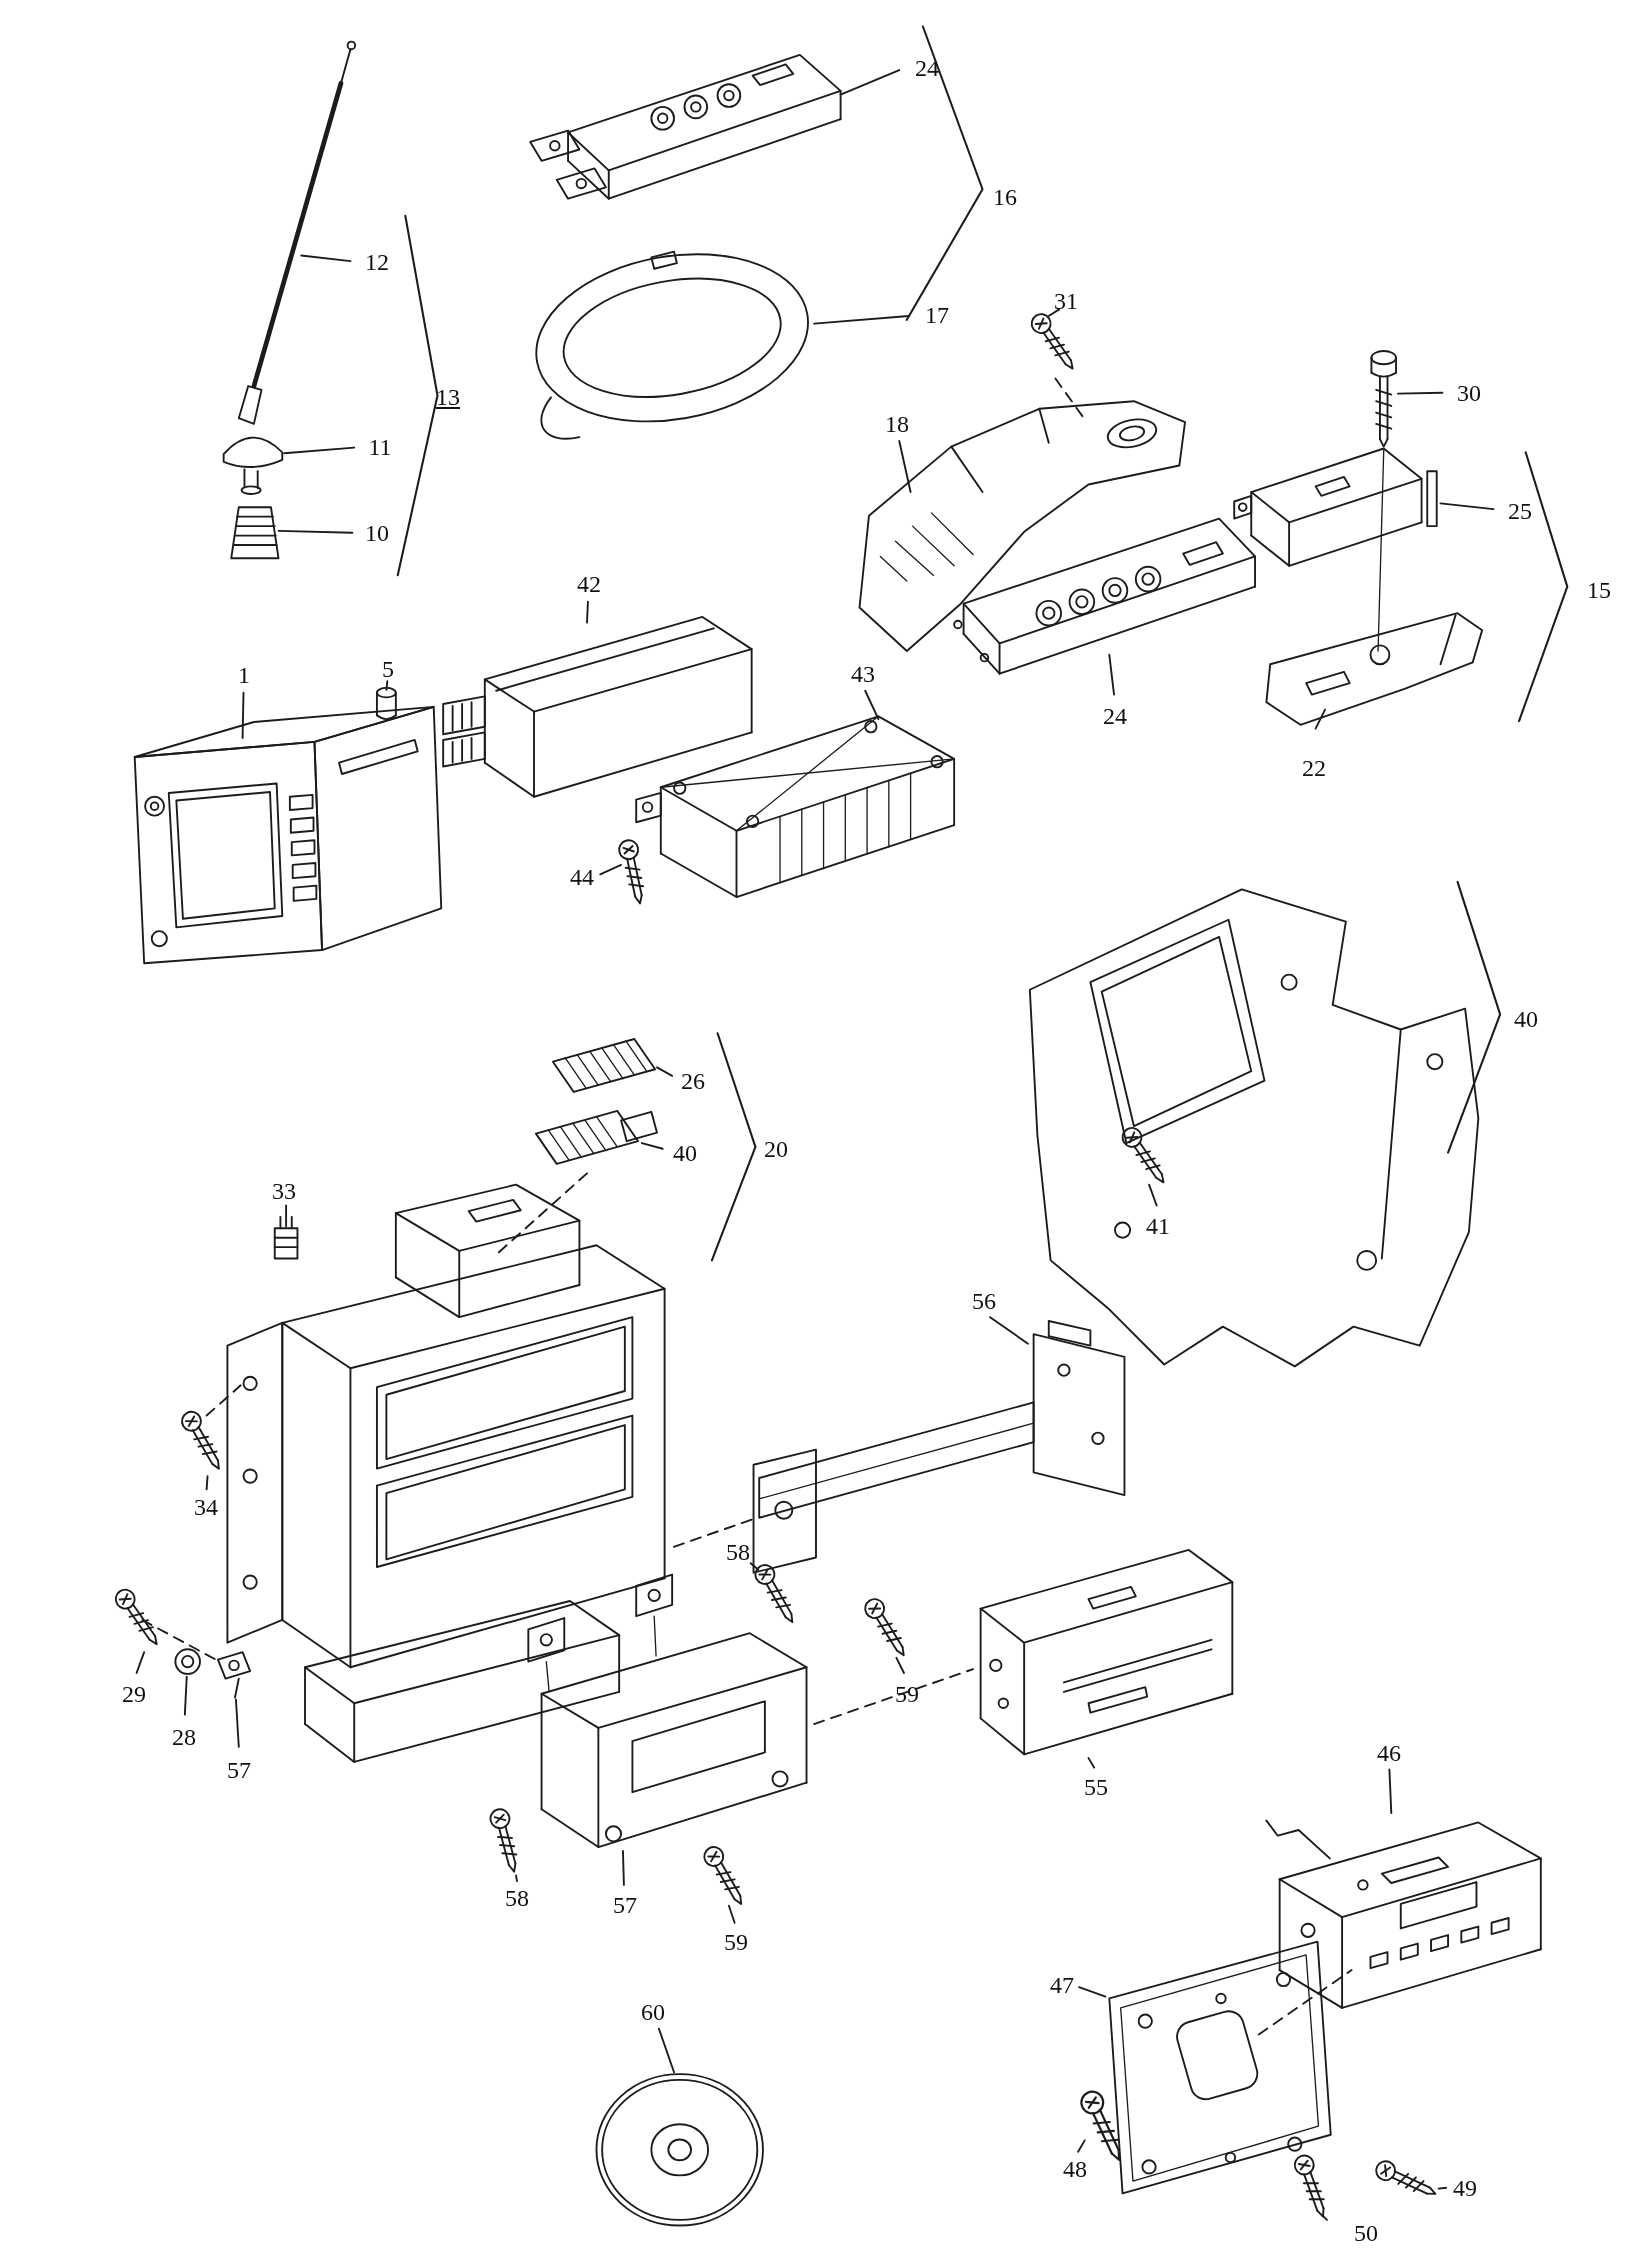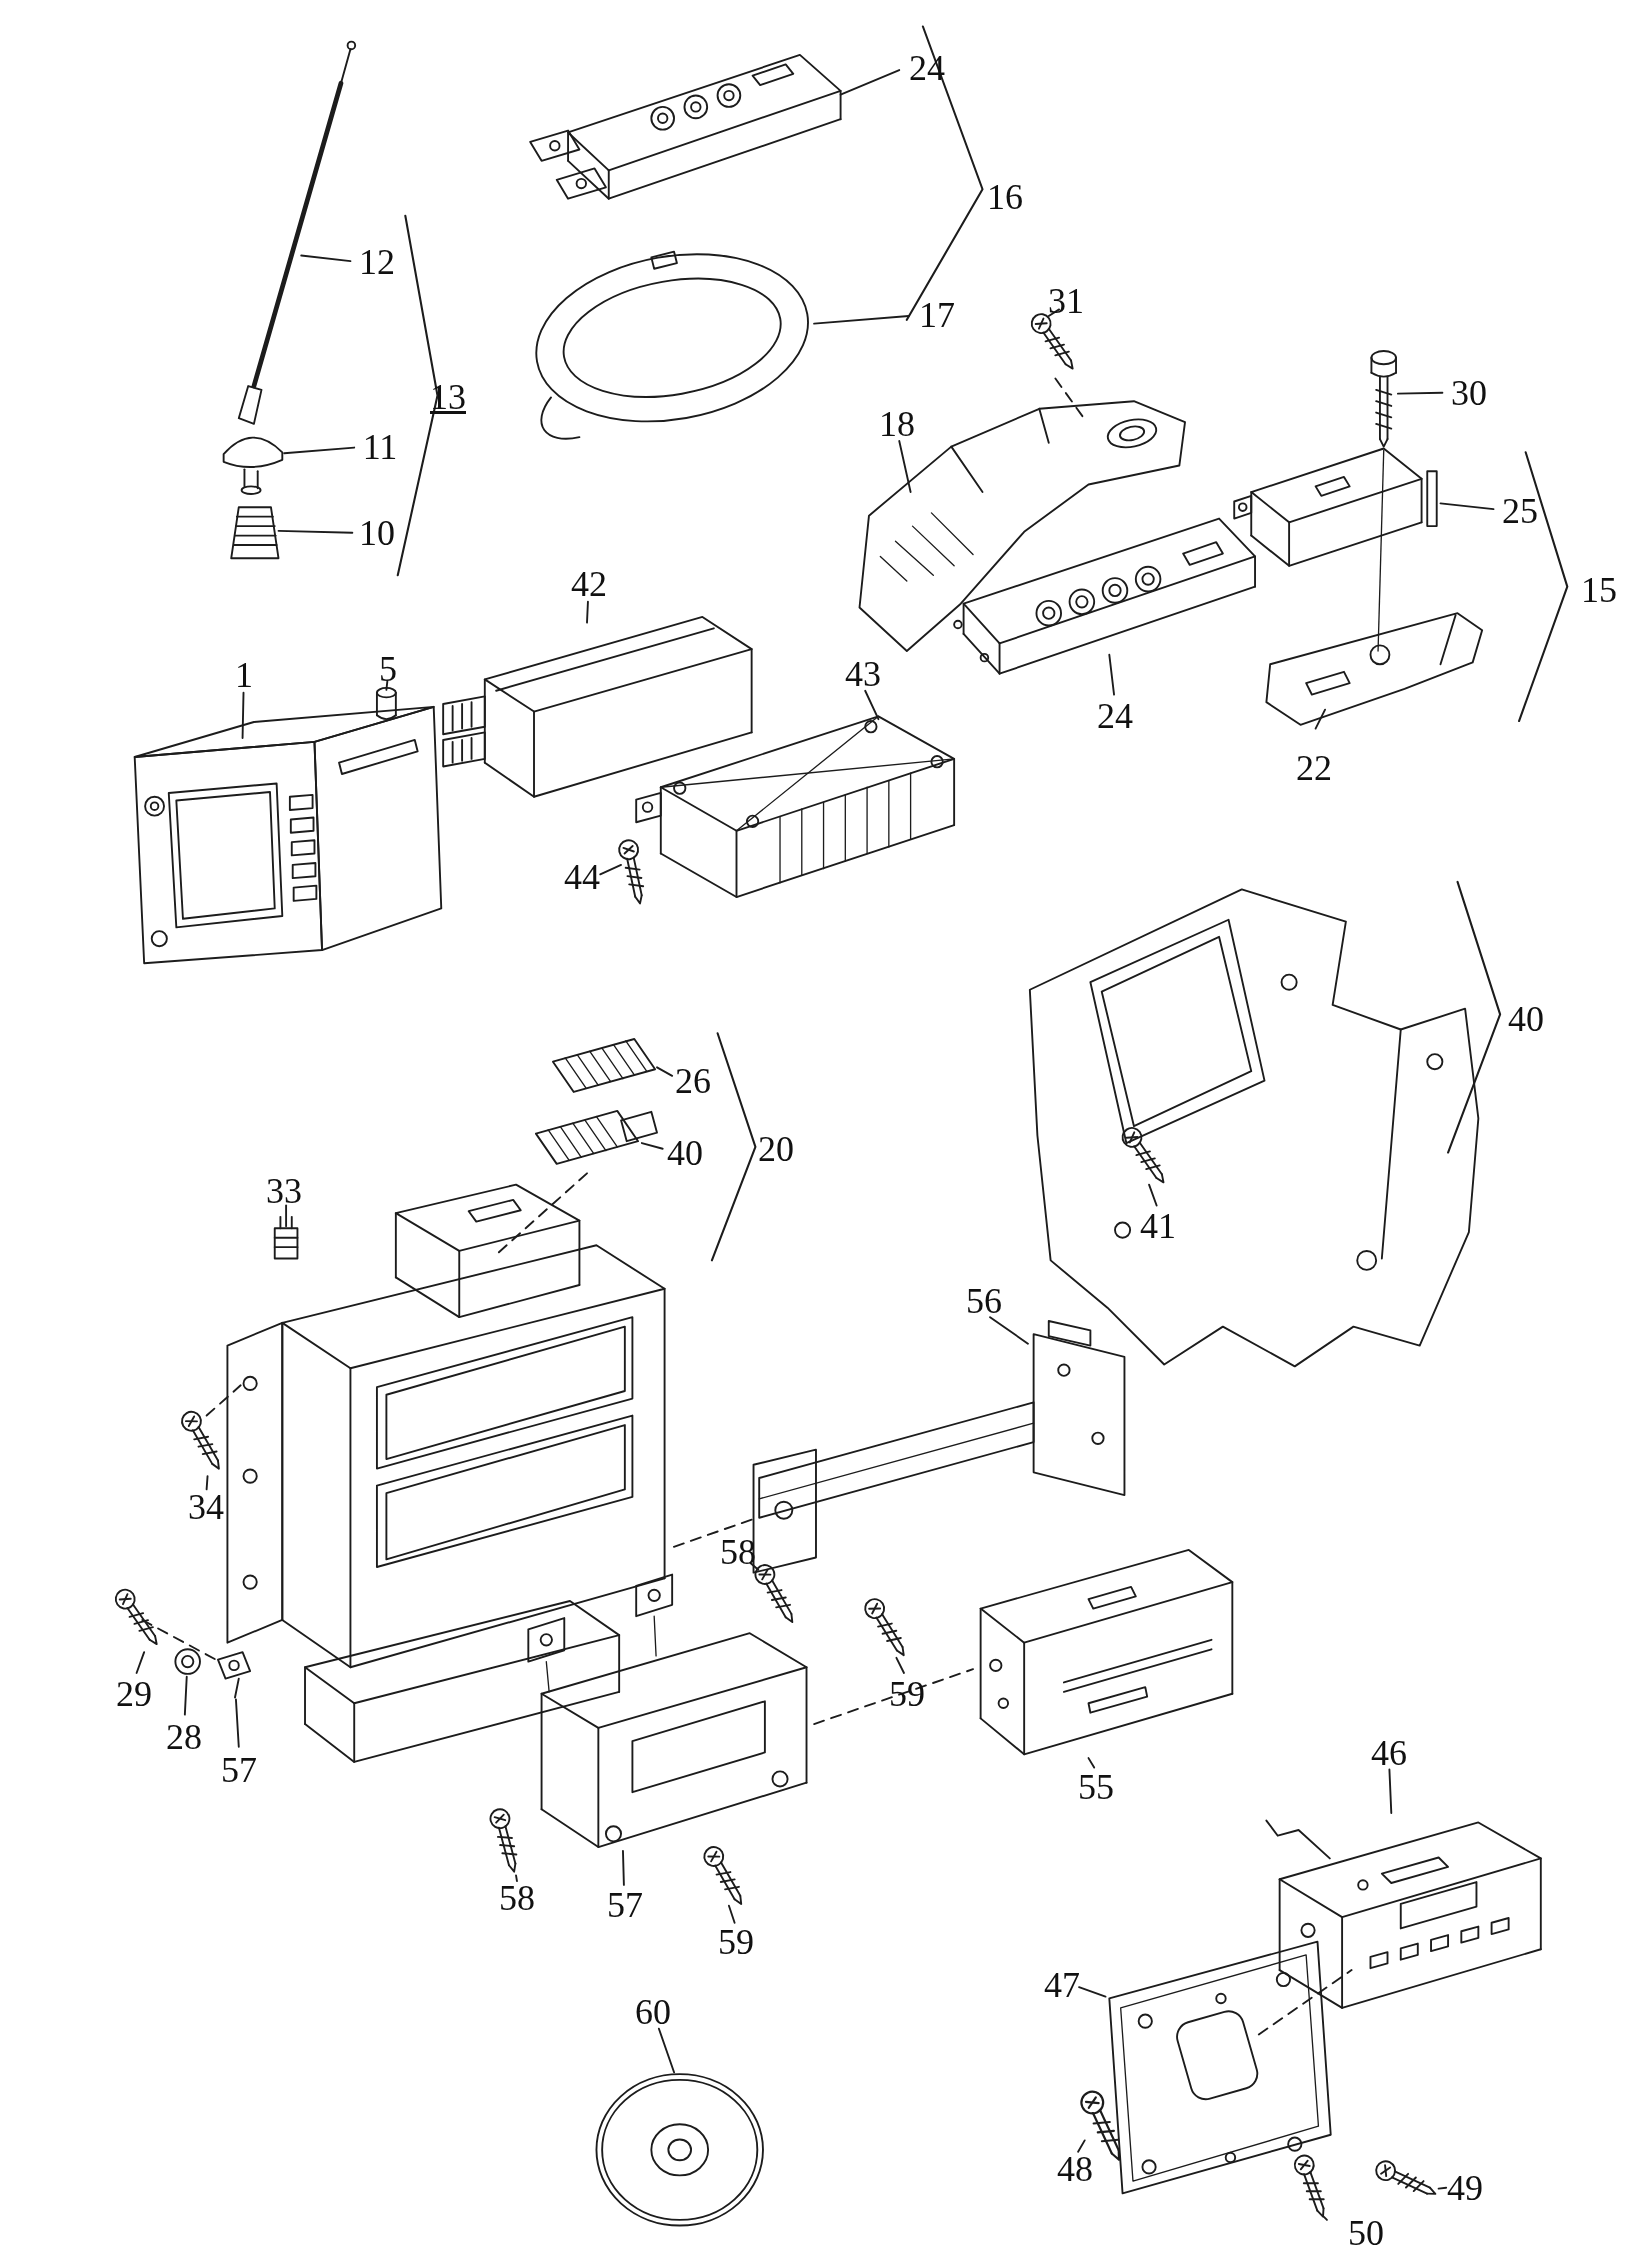--- a/index.html
+++ b/index.html
@@ -8,21 +8,21 @@
     font-family:"Liberation Serif",serif;overflow:hidden;margin:0 auto;
   }
   .stage svg{position:absolute;left:0;top:0;}
   svg *{stroke:#1c1c1c;fill:none;stroke-width:2;stroke-linecap:round;stroke-linejoin:round;}
   svg .thick{stroke-width:5;}
   svg .thin{stroke-width:1.4;}
   svg .dash{stroke-dasharray:11 8;stroke-width:1.6;}
   svg .brace{stroke-width:2.2;}
   .callout{
     position:absolute;transform:translate(-50%,-50%);
-    font-size:36px;color:#111;white-space:nowrap;line-height:1;
+    font-size:24px;color:#111;white-space:nowrap;line-height:1;
   }
   .watermark{
     position:absolute;left:208px;top:1090px;
     font-family:"Liberation Serif",serif;font-size:157px;letter-spacing:3.8px;
     color:rgba(201,36,52,0.55);white-space:nowrap;pointer-events:none;line-height:1;
   }
 </style>
 </head>
 <body>
 

